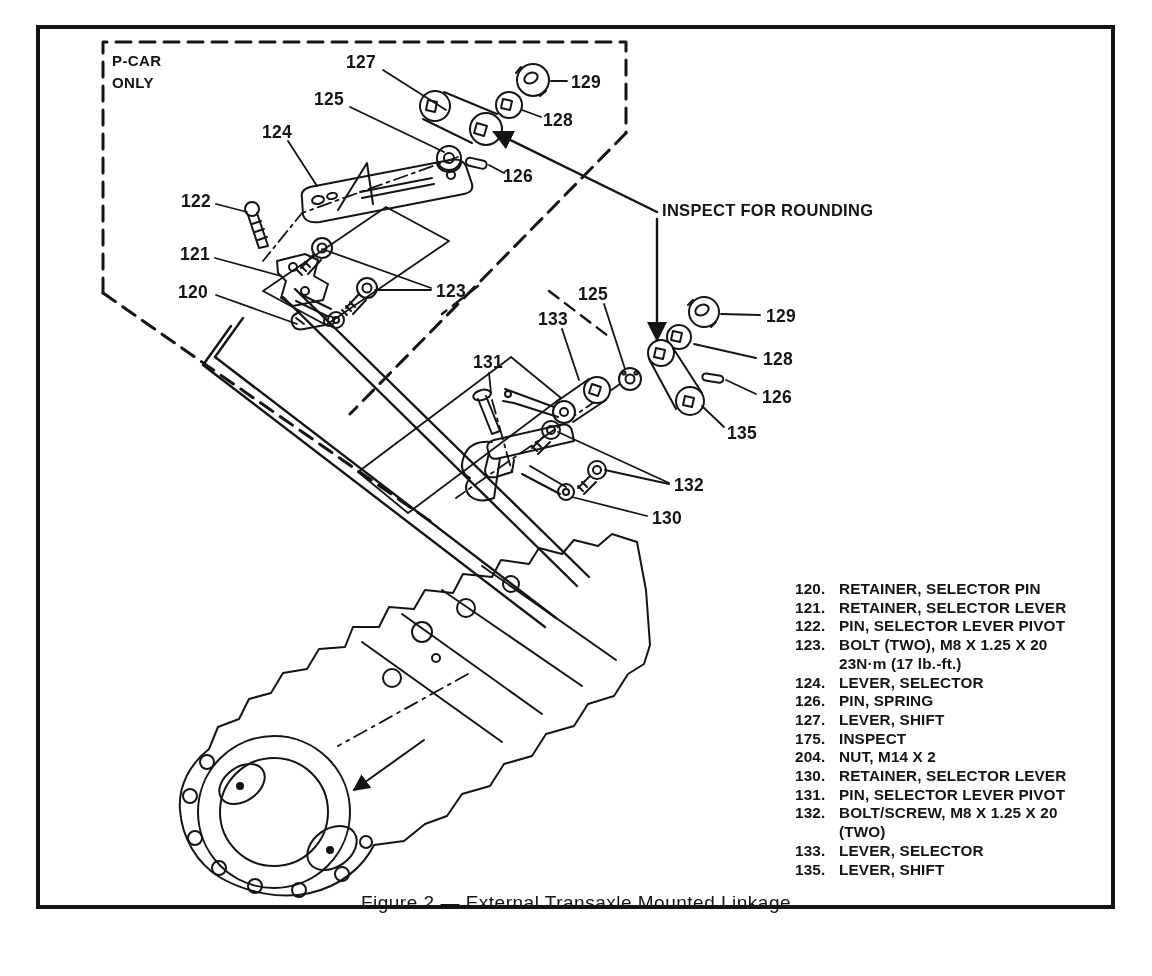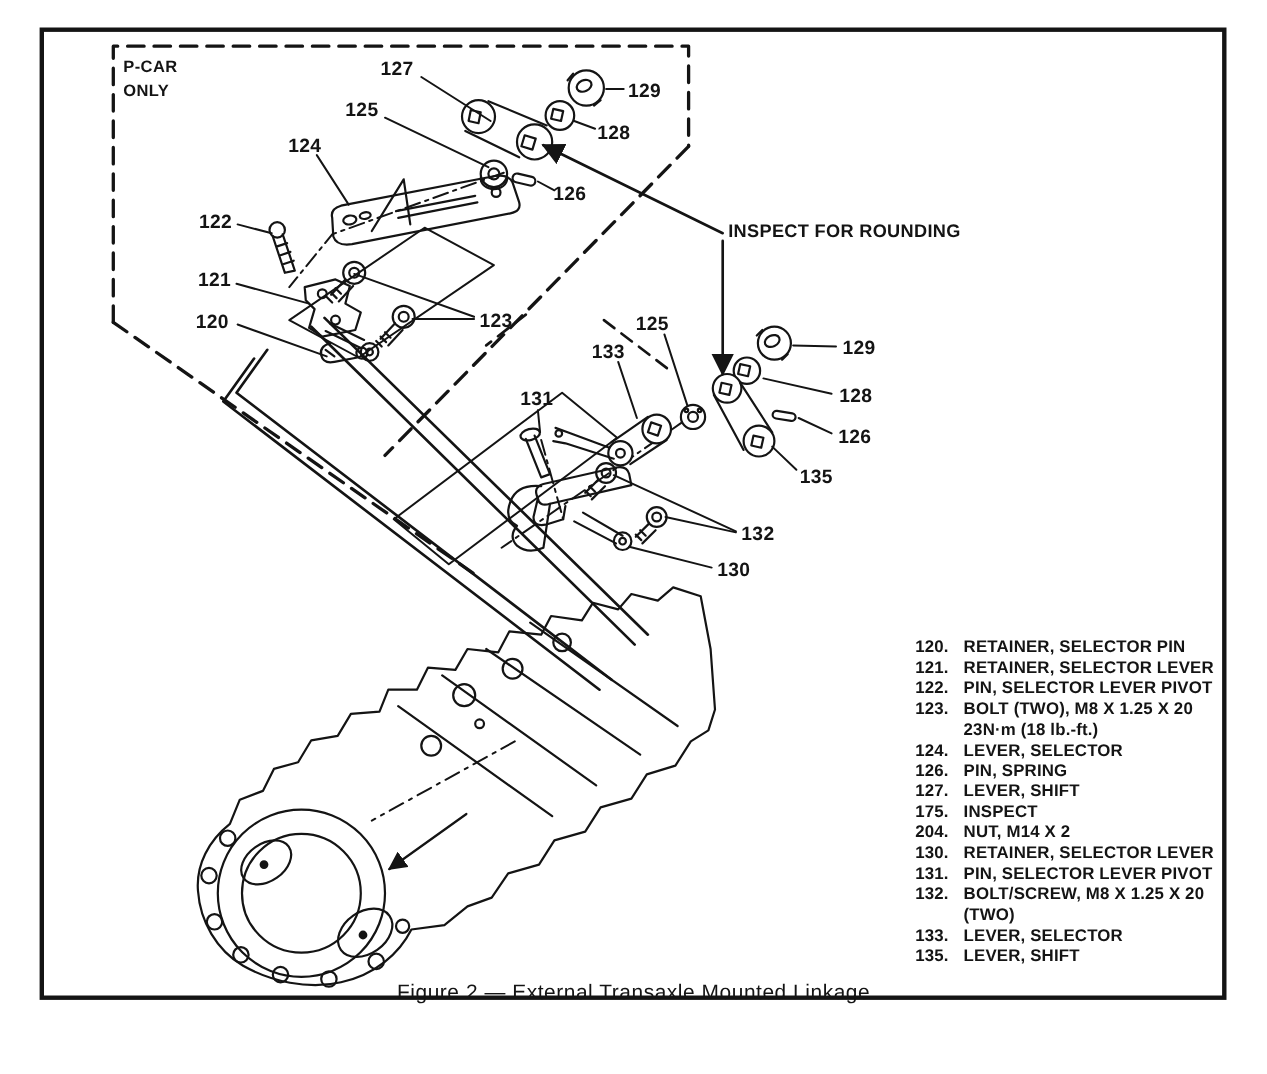--- a/index.html
+++ b/index.html
@@ -16,21 +16,21 @@
   }
   .callouts line{stroke:#141414;stroke-width:1.8;stroke-linecap:round;}
 
   .overlay{position:absolute;white-space:nowrap;}
   .pcar-label{left:112px;top:50px;font-weight:700;font-size:15px;line-height:22px;letter-spacing:.4px;}
   .inspect-note{left:662px;top:201px;font-weight:700;font-size:16.5px;letter-spacing:.3px;}
   .caption{left:58px;top:892px;width:1036px;text-align:center;font-size:19px;letter-spacing:.5px;}
 
   .parts-list{left:795px;top:580px;width:330px;}
   .pl-row{display:flex;line-height:18.7px;font-weight:700;font-size:15.3px;letter-spacing:.15px;white-space:nowrap;}
-  .pl-num{width:44px;flex:none;margin-left:37px;}
+  .pl-num{width:44px;flex:none;}
 </style>
 </head>
 <body>
 
 <div class="page">
 
   <svg viewBox="0 0 1152 976">
     <defs>
       <marker id="ah" viewBox="0 0 10 10" refX="9" refY="5" markerWidth="8.5" markerHeight="8.5" orient="auto">
         <path d="M0,0 L10,5 L0,10 Z" fill="#141414"></path>
@@ -276,21 +276,21 @@
       <div class="pl-row">
         <span class="pl-num">122.</span>
         <span class="pl-name">PIN, SELECTOR LEVER PIVOT</span>
       </div>
       <div class="pl-row">
         <span class="pl-num">123.</span>
         <span class="pl-name">BOLT (TWO), M8 X 1.25 X 20</span>
       </div>
       <div class="pl-row">
         <span class="pl-num"></span>
-        <span class="pl-name">23N·m (18 lb.-ft.)</span>
+        <span class="pl-name">23N·m (17 lb.-ft.)</span>
       </div>
       <div class="pl-row">
         <span class="pl-num">124.</span>
         <span class="pl-name">LEVER, SELECTOR</span>
       </div>
       <div class="pl-row">
         <span class="pl-num">126.</span>
         <span class="pl-name">PIN, SPRING</span>
       </div>
       <div class="pl-row">

